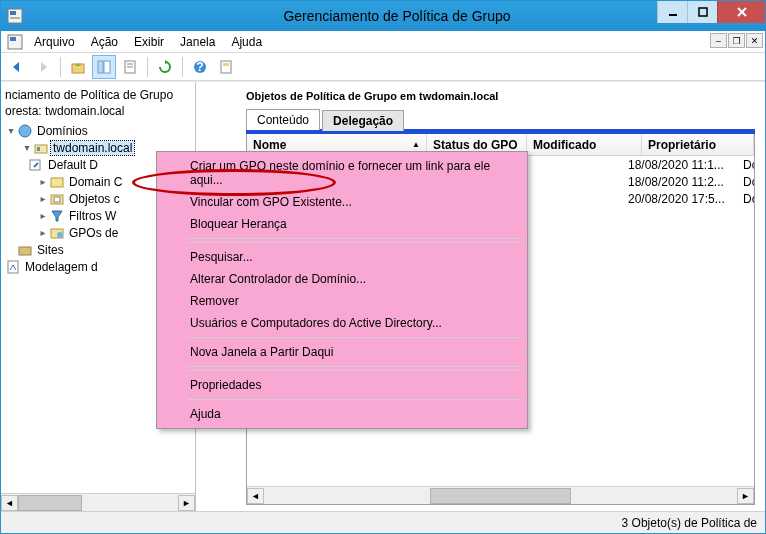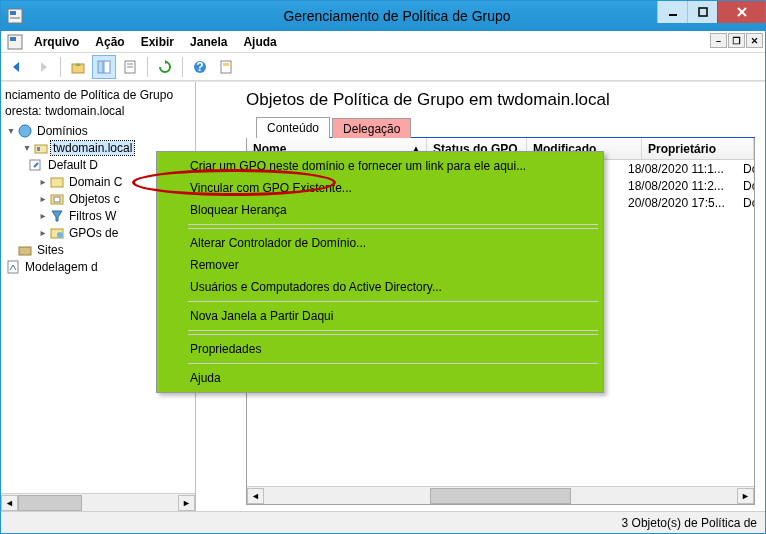--- a/index.html
+++ b/index.html
@@ -4,54 +4,54 @@
 <style>
   * { box-sizing: border-box; font-family: "Segoe UI", Tahoma, sans-serif; font-size: 12px; }
   body { margin: 0; background: #fff; width: 766px; height: 534px; overflow: hidden; position: relative; }
   .window { width: 766px; height: 534px; border: 1px solid #2993d0; background: #fff; display: flex; flex-direction: column; position: relative; }
   .titlebar { height: 30px; background: linear-gradient(#2e9fe0, #2390d1); display: flex; align-items: center; color: #000; position: relative; }
   .titlebar .appicon { width: 28px; display: flex; justify-content: center; align-items: center; }
   .titlebar .title { flex: 1; text-align: center; color: #000; font-size: 14px; }
   .titlebar .ctrls { display: flex; height: 22px; margin-right: 0; position: absolute; right: 0; top: 0; }
   .titlebar .ctrls div { width: 30px; height: 22px; display: flex; justify-content: center; align-items: center; border-left: 1px solid rgba(0,0,0,0.15); background: #c9e5f6; }
   .titlebar .ctrls .close { background: #c75050; color: #fff; width: 48px; }
-  .menubar { height: 22px; display: flex; align-items: center; background: #fff; border-bottom: 1px solid #d9d9d9; padding: 0 4px; gap: 2px; position: relative; font-weight: bold; }
+  .menubar { height: 22px; display: flex; align-items: center; background: #fff; border-bottom: 1px solid #d9d9d9; padding: 0 4px; gap: 2px; position: relative; }
   .menubar .micon { width: 20px; display:flex; align-items:center; justify-content:center;}
   .menubar .mitem { padding: 2px 7px; cursor: default; }
   .mdi-ctrls { position: absolute; right: 2px; top: 2px; display: flex; gap: 1px;}
   .mdi-ctrls div { width: 17px; height: 15px; border: 1px solid #b0b0b0; background: #f0f0f0; display:flex; align-items:center; justify-content:center; font-size:9px;}
   .toolbar { height: 28px; display: flex; align-items: center; padding: 0 4px; gap: 2px; border-bottom: 1px solid #d9d9d9; background: #fff;}
   .tbtn { width: 24px; height: 24px; display: flex; align-items: center; justify-content: center; }
   .tsep { width: 1px; height: 20px; background: #ccc; margin: 0 3px;}
   .content { flex: 1; display: flex; overflow: hidden; border-top: 1px solid #e5e5e5; gap: 40px;}
   .tree-pane { width: 195px; border-right: 1px solid #bfbfbf; padding: 4px 0 0 0; overflow: hidden; position: relative;}
   .tree-title { padding: 2px 4px; font-size: 12px; }
   .tree-sub { padding: 0 4px 4px 4px; font-size: 12px; }
   .tree-row { display: flex; align-items: center; height: 17px; white-space: nowrap; }
   .exp { width: 12px; text-align: center; color: #646464; font-size: 10px;}
   .ticon { width: 16px; height: 16px; display:flex; align-items:center; justify-content:center; margin-right: 2px;}
   .tree-row span.lbl { padding: 0 2px; }
   .sel { background: #cde8ff; outline: 1px dotted #000; }
   .right-pane { flex: 1; display: flex; flex-direction: column; overflow: hidden; padding: 4px 4px 0 4px;}
-  .right-title { font-weight: normal; font-size: 17px; padding: 4px 6px;}
-  .tabs { display: flex; border-bottom: 1px solid #1d4ed8; margin: 2px 6px 0 16px;}
+  .right-title { font-weight: bold; font-size: 11px; padding: 4px 6px;}
+  .tabs { display: flex; border-bottom: 5px solid #1d4ed8; margin: 2px 6px 0 6px;}
   .tab { padding: 3px 10px; border: 1px solid #a0a0a0; border-bottom: none; background: #fff; position: relative; top: 1px; margin-right: 2px;}
-  .tab.inactive { background: #fca5a5; top: 2px;}
+  .tab.inactive { background: #e5e5e5; top: 2px; font-weight: bold;}
   .list { flex:1; margin: 0 6px; border:1px solid #a0a0a0; border-top:none; overflow:hidden; position:relative;}
   .list-head { display:flex; background: linear-gradient(#fdfdfd,#f0f0f0); border-bottom:1px solid #d0d0d0; height: 22px; align-items:center;}
   .lh { border-right:1px solid #d8d8d8; padding: 0 6px; height:100%; display:flex; align-items:center; overflow:hidden; white-space:nowrap;font-weight:bold;}
   .list-row { display:flex; height:17px; align-items:center;}
   .cell { padding: 0 6px; overflow:hidden; white-space:nowrap;}
   .hscroll-tree, .hscroll-right { height: 18px; border-top:1px solid #d0d0d0; background:#f0f0f0; display:flex; align-items:center;}
   .hscroll-tree div, .hscroll-right div { height:16px; }
   .arrowbtn { width:17px; background:#f0f0f0; border:1px solid #c0c0c0; display:flex; align-items:center; justify-content:center; font-size:9px;}
   .track { flex:1; background:#efefef; position:relative;}
   .thumb { position:absolute; height:14px; top:0; background:#cdcdcd; border:1px solid #b0b0b0;}
   .statusbar { height: 22px; border-top: 1px solid #d0d0d0; display:flex; justify-content:flex-end; align-items:center; padding: 0 8px; background:#f0f0f0;}
-  .context-menu { position:absolute; left:155px; top:150px; width:448px; background:#84cc16; border:1px solid #979797; box-shadow: 3px 3px 4px rgba(0,0,0,0.25); padding: 3px;}
+  .context-menu { position:absolute; left:155px; top:150px; width:372px; background:#f9a8d4; border:1px solid #979797; box-shadow: 3px 3px 4px rgba(0,0,0,0.25); padding: 3px;}
   .cm-item { padding: 4px 12px 4px 30px; font-size:12px; cursor:default;}
   .cm-sep { height:1px; background:#d0d0d0; margin: 3px 2px 3px 28px;}
   .highlight-ellipse { position:absolute; border: 3px solid #c00000; border-radius: 50%; pointer-events:none;}
 </style>
 </head>
 <body>
 
 <div class="window">
 
   <div class="titlebar">
@@ -313,20 +313,21 @@
   <div class="statusbar">
     <span>3 Objeto(s) de Política de</span>
   </div>
 
   <div class="context-menu">
     <div class="cm-item">Criar um GPO neste domínio e fornecer um link para ele aqui...</div>
     <div class="cm-item">Vincular com GPO Existente...</div>
     <div class="cm-item">Bloquear Herança</div>
     <div class="cm-sep"></div>
     <div class="cm-sep"></div>
+    <div class="cm-item">Pesquisar...</div>
     <div class="cm-item">Alterar Controlador de Domínio...</div>
     <div class="cm-item">Remover</div>
     <div class="cm-item">Usuários e Computadores do Active Directory...</div>
     <div class="cm-sep"></div>
     <div class="cm-item">Nova Janela a Partir Daqui</div>
     <div class="cm-sep"></div>
     <div class="cm-sep"></div>
     <div class="cm-item">Propriedades</div>
     <div class="cm-sep"></div>
     <div class="cm-item">Ajuda</div>

